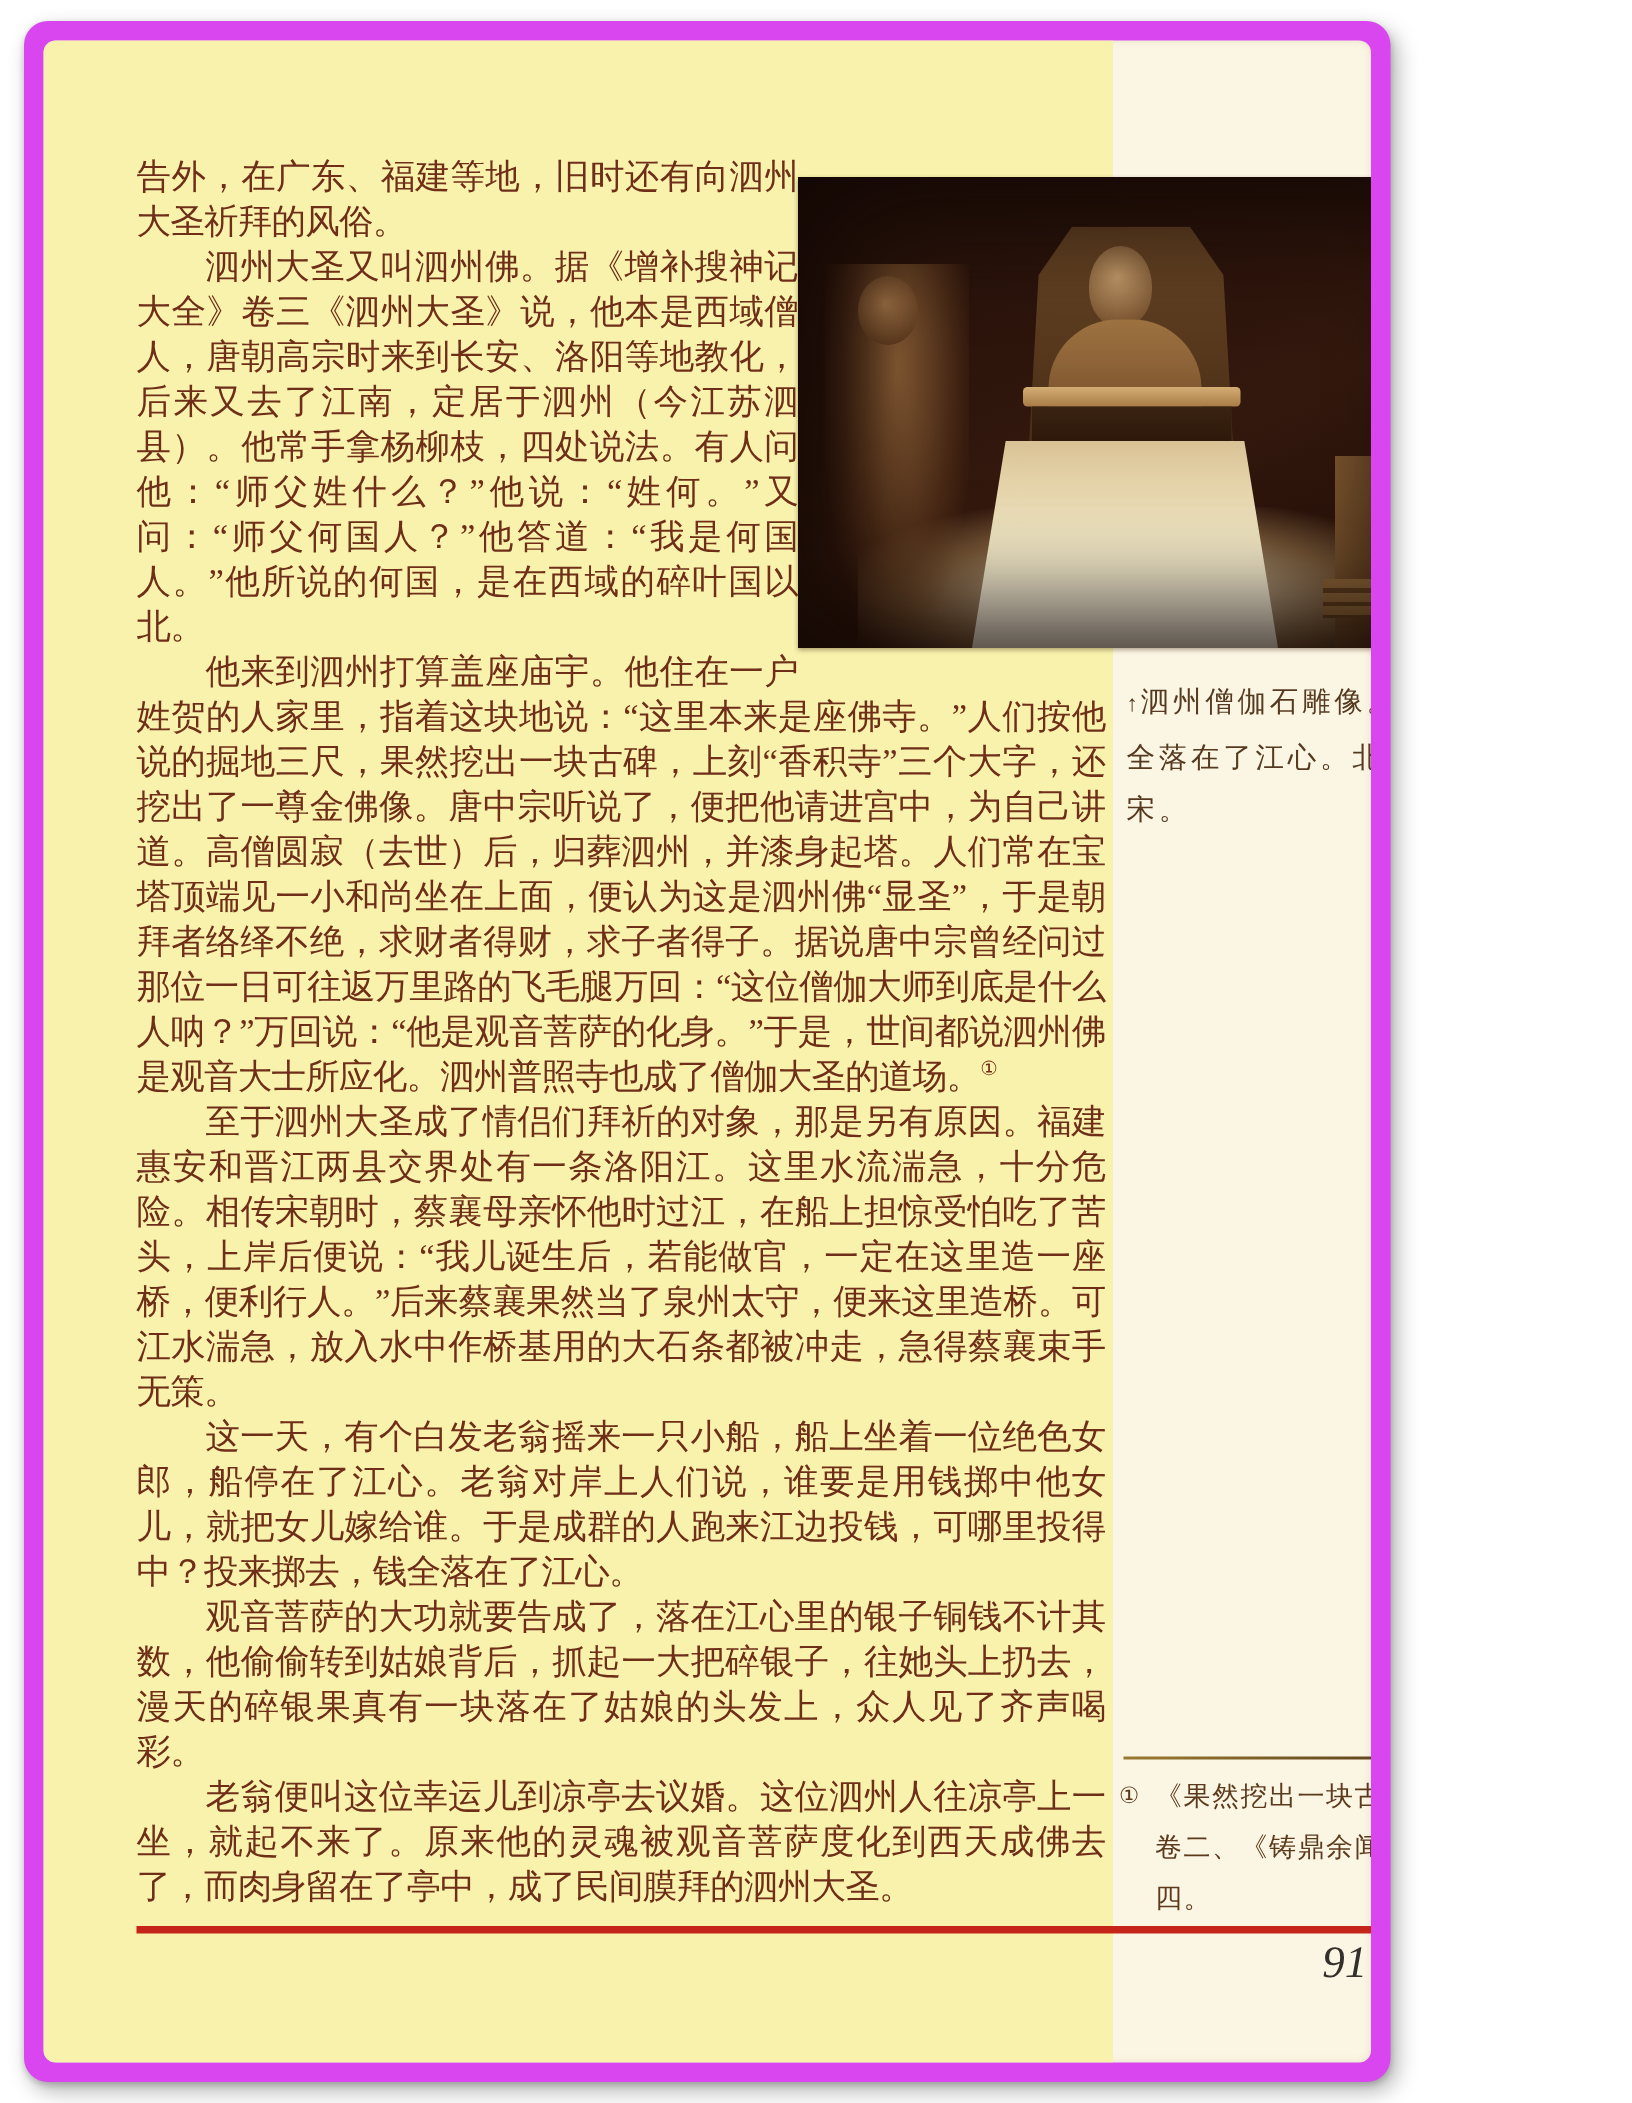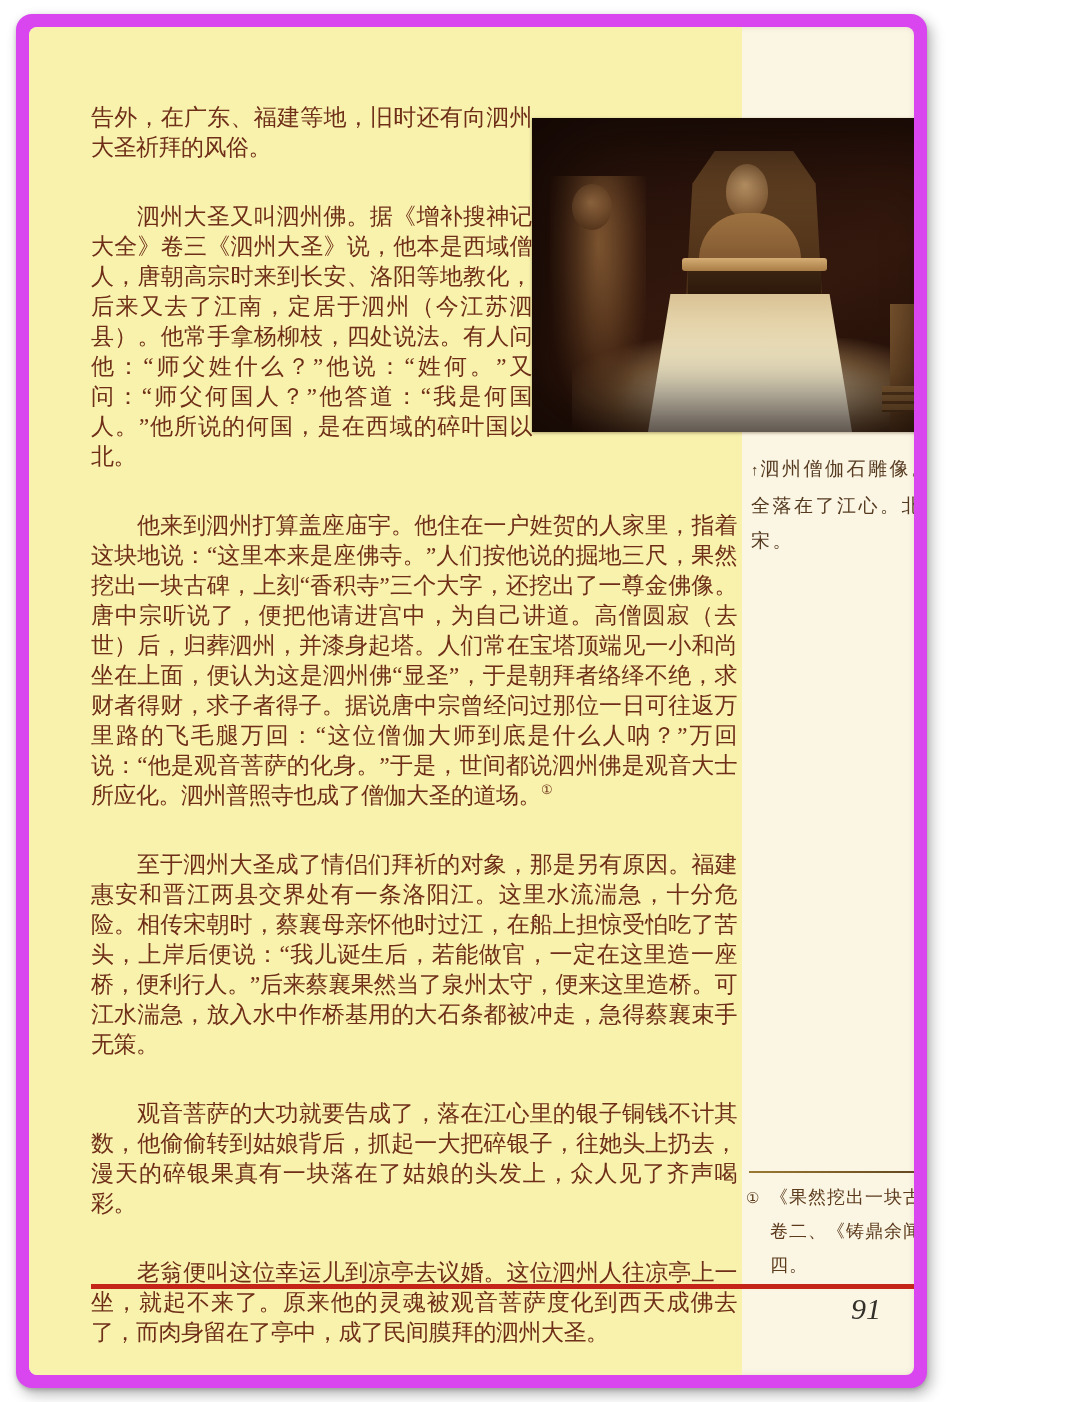--- a/index.html
+++ b/index.html
@@ -13,21 +13,21 @@
   .yellow-panel{position:absolute;left:0;top:0;width:713px;height:100%;
     background:#f8f2ad;border-radius:8px 0 0 8px;}
   .v-rule{position:absolute;left:957px;top:0;width:1px;height:100%;
     background:#9a5a2c;opacity:.75;}
 
   
   .text-col{position:absolute;left:62px;top:76px;width:646px;
     font-size:23px;line-height:30px;color:#6e2e18;text-align:justify;
     letter-spacing:-0.5px;}
   .text-col p{margin:0;}
-  .text-col p.ind{text-indent:2em;margin-top:39px;}
+  .text-col p.ind{text-indent:2em;}
   .photo-spacer{float:right;width:205px;height:344px;}
   .fn-ref{font-size:13px;vertical-align:super;line-height:0;}
 
   
   .photo{position:absolute;left:503px;top:91px;width:459px;height:314px;
     background:linear-gradient(160deg,#23100a,#33180d 55%,#1d0c06);
     overflow:hidden;box-shadow:0 1px 3px rgba(60,30,10,.4);}
   .photo *{position:absolute;}
   .ph-glow{left:40px;top:220px;width:370px;height:94px;
     background:radial-gradient(ellipse at 50% 65%,rgba(255,248,222,.95),rgba(225,185,120,.4) 55%,rgba(120,70,30,0) 80%);}
@@ -80,37 +80,38 @@
     background:linear-gradient(to right,#9a7a32,#5f431e);}
   .footnote{position:absolute;left:717px;top:1153px;width:218px;
     font-size:18px;line-height:34px;color:#5c3a1c;display:flex;letter-spacing:1px;}
   .footnote .marker{flex:0 0 24px;font-size:15px;padding-top:1px;}
   .footnote .fn-text{flex:1;}
 
   
   .red-rule{position:absolute;left:62px;top:1257px;width:851px;height:5px;
     background:#c52518;}
   .page-num{position:absolute;left:822px;top:1265px;width:91px;
-    text-align:left;font-size:30px;font-style:italic;color:#33302b;
+    text-align:center;font-size:30px;font-style:italic;color:#33302b;
     font-family:"Liberation Serif",serif;}
 </style>
 </head>
 <body>
 
 <div class="card">
   <div class="sheet">
     <div class="yellow-panel"></div>
     <div class="v-rule"></div>
 
     <div class="text-col">
       <div class="photo-spacer"></div>
       <p>告外，在广东、福建等地，旧时还有向泗州大圣祈拜的风俗。</p>
       <p class="ind">泗州大圣又叫泗州佛。据《增补搜神记大全》卷三《泗州大圣》说，他本是西域僧人，唐朝高宗时来到长安、洛阳等地教化，后来又去了江南，定居于泗州（今江苏泗县）。他常手拿杨柳枝，四处说法。有人问他：“师父姓什么？”他说：“姓何。”又问：“师父何国人？”他答道：“我是何国人。”他所说的何国，是在西域的碎叶国以北。</p>
       <p class="ind"><span>他来到泗州打算盖座庙宇。他住在一户姓贺的人家里，指着这块地说：“这里本来是座佛寺。”人们按他说的掘地三尺，果然挖出一块古碑，上刻“香积寺”三个大字，还挖出了一尊金佛像。唐中宗听说了，便把他请进宫中，为自己讲道。高僧圆寂（去世）后，归葬泗州，并漆身起塔。人们常在宝塔顶端见一小和尚坐在上面，便认为这是泗州佛“显圣”，于是朝拜者络绎不绝，求财者得财，求子者得子。据说唐中宗曾经问过那位一日可往返万里路的飞毛腿万回：“这位僧伽大师到底是什么人呐？”万回说：“他是观音菩萨的化身。”于是，世间都说泗州佛是观音大士所应化。泗州普照寺也成了僧伽大圣的道场。</span><sup class="fn-ref">①</sup></p>
       <p class="ind">至于泗州大圣成了情侣们拜祈的对象，那是另有原因。福建惠安和晋江两县交界处有一条洛阳江。这里水流湍急，十分危险。相传宋朝时，蔡襄母亲怀他时过江，在船上担惊受怕吃了苦头，上岸后便说：“我儿诞生后，若能做官，一定在这里造一座桥，便利行人。”后来蔡襄果然当了泉州太守，便来这里造桥。可江水湍急，放入水中作桥基用的大石条都被冲走，急得蔡襄束手无策。</p>
+      <p class="ind">这一天，有个白发老翁摇来一只小船，船上坐着一位绝色女郎，船停在了江心。老翁对岸上人们说，谁要是用钱掷中他女儿，就把女儿嫁给谁。于是成群的人跑来江边投钱，可哪里投得中？投来掷去，钱全落在了江心。</p>
       <p class="ind">观音菩萨的大功就要告成了，落在江心里的银子铜钱不计其数，他偷偷转到姑娘背后，抓起一大把碎银子，往她头上扔去，漫天的碎银果真有一块落在了姑娘的头发上，众人见了齐声喝彩。</p>
       <p class="ind">老翁便叫这位幸运儿到凉亭去议婚。这位泗州人往凉亭上一坐，就起不来了。原来他的灵魂被观音菩萨度化到西天成佛去了，而肉身留在了亭中，成了民间膜拜的泗州大圣。</p>
     </div>
 
     <div class="photo">
       <div class="ph-glow"></div>
       <div class="ph-left-fig"></div>
       <div class="ph-left-head"></div>
       <div class="ph-niche"></div>
       <div class="ph-head"></div>

